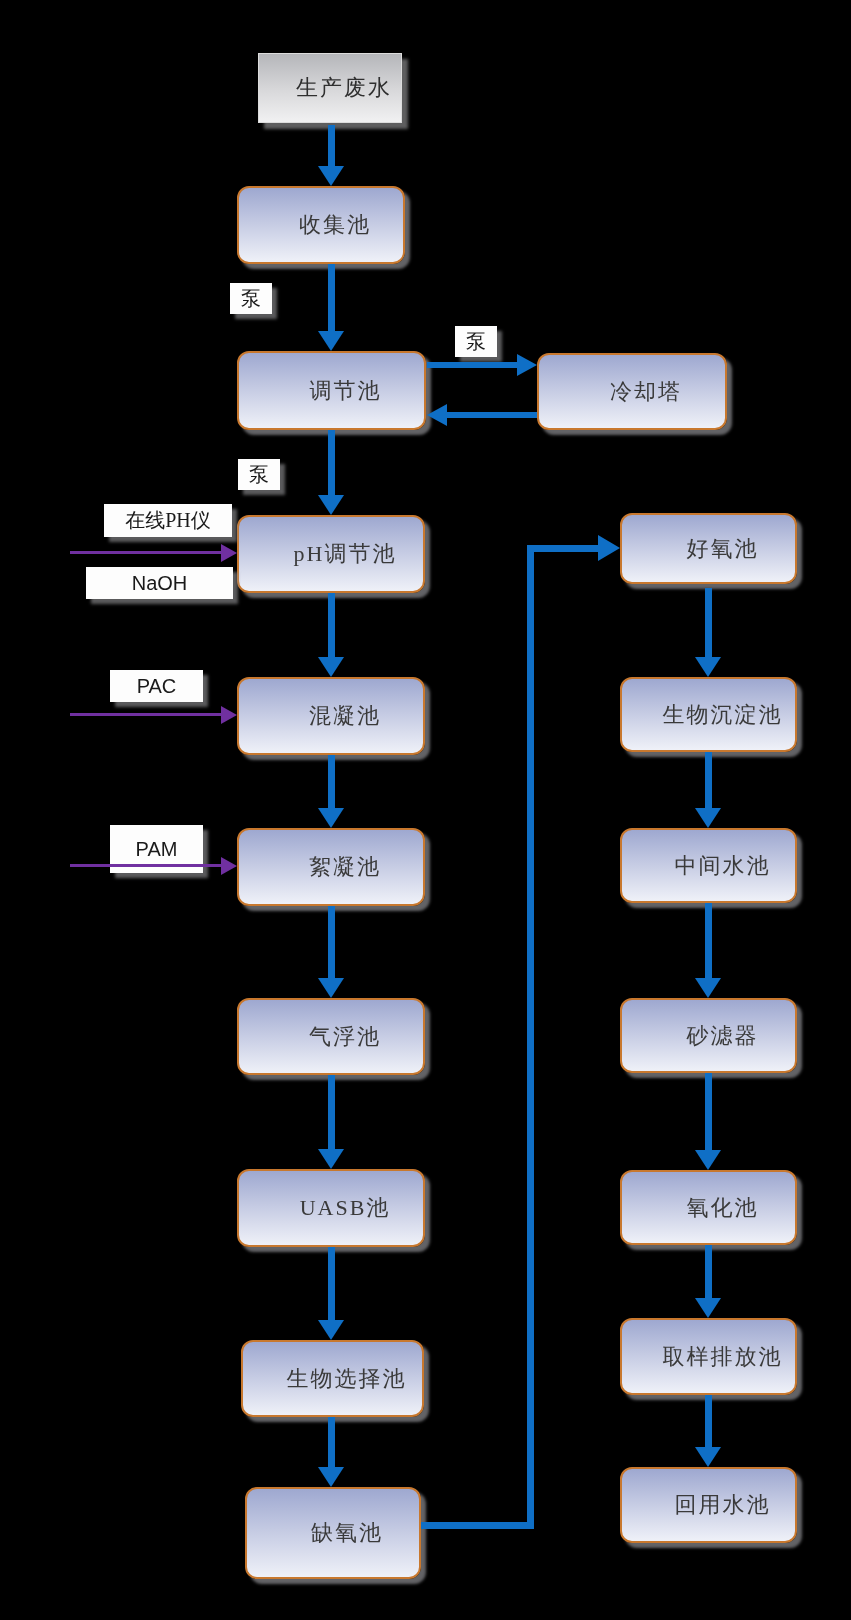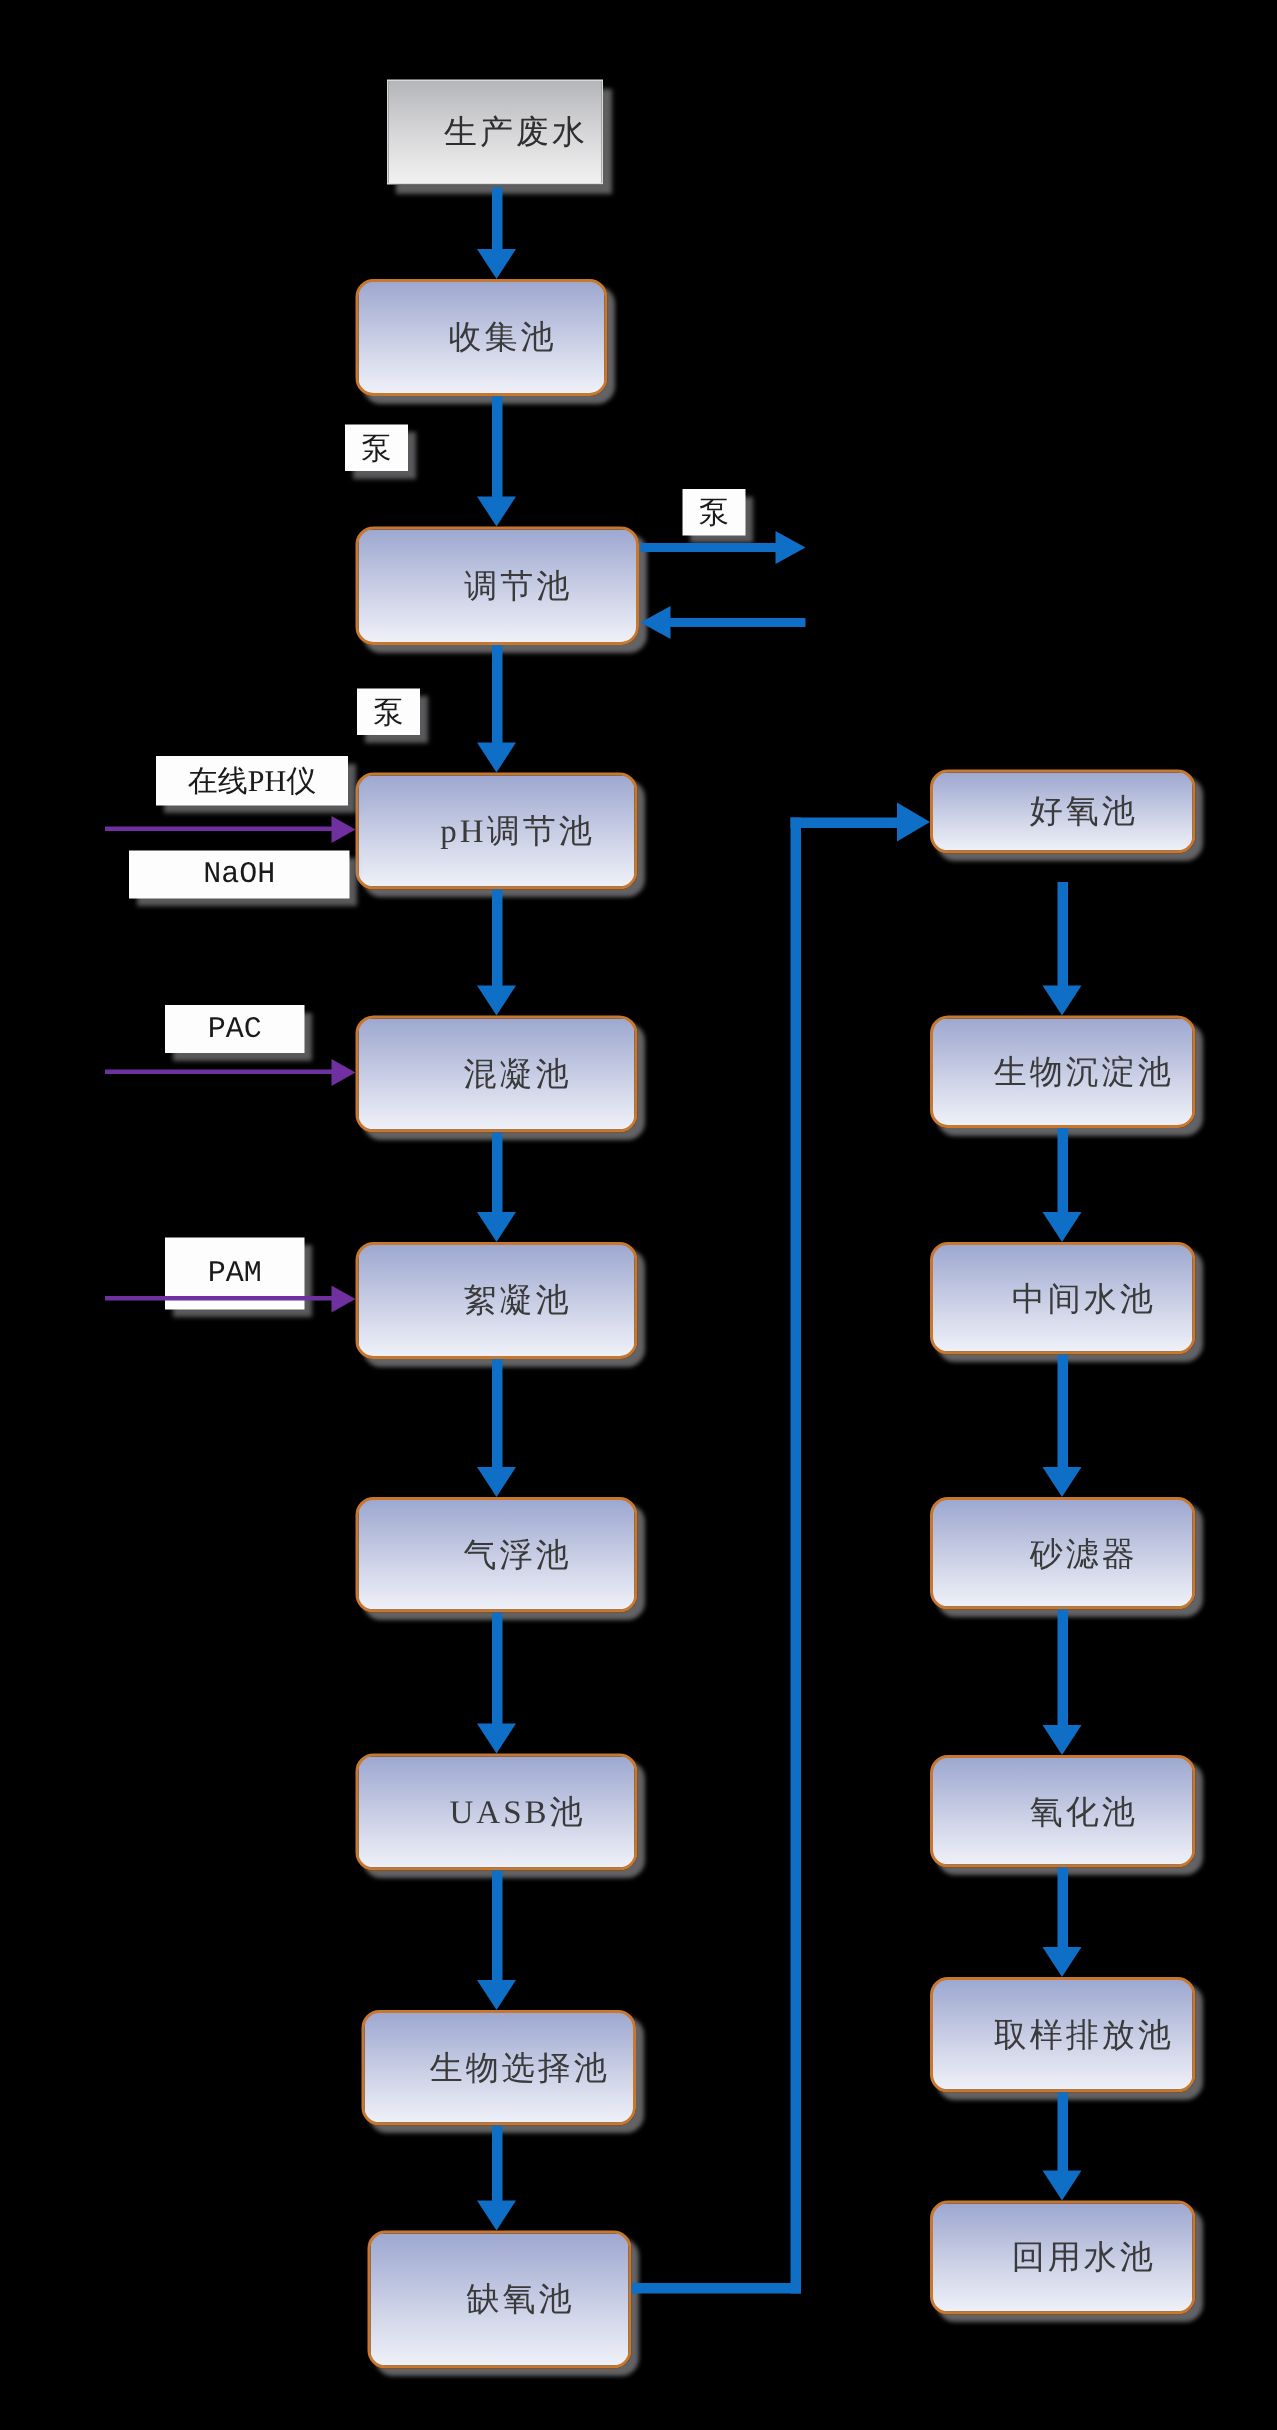--- a/index.html
+++ b/index.html
@@ -26,21 +26,21 @@
     box-shadow:6px 6px 3px rgba(110,110,112,0.85);
     color:#2f2f2f;
   }
   
   .tag{
     position:absolute;background:#fdfdfd;
     box-shadow:5px 5px 3px rgba(150,150,153,0.6);
     display:flex;align-items:center;justify-content:center;
     font-size:20px;color:#1a1a1a;box-sizing:border-box;
   }
-  .tag.latin{font-family:Liberation Mono, monospace;}
+  .tag.latin{font-family:Liberation Sans, sans-serif;}
   
   .varrow{position:absolute;width:26px;}
   .varrow .shaft{position:absolute;left:50%;margin-left:-3.5px;width:7px;top:0;bottom:18px;background:#0f6fc6;}
   .varrow .head{position:absolute;left:50%;margin-left:-13px;bottom:0;width:0;height:0;
     border-left:13px solid transparent;border-right:13px solid transparent;border-top:20px solid #0f6fc6;}
   
   .harrow{position:absolute;height:26px;}
   .harrow .shaft{position:absolute;top:10px;height:6px;background:#0f6fc6;}
   .harrow.right .shaft{left:0;right:18px;}
   .harrow.right .head{position:absolute;right:0;top:2px;width:0;height:0;
@@ -62,36 +62,37 @@
 <body>
 
 <div class="canvas">
 
   <div class="node gray" style="left:258px;top:53px;width:144px;height:70px">生产废水</div>
 
   <div class="node" style="left:237px;top:186px;width:168px;height:78px">收集池</div>
 
   <div class="node" style="left:237px;top:351px;width:189px;height:79px">调节池</div>
 
+  <div class="node" style="left:537px;top:353px;width:190px;height:77px">冷却塔</div>
 
   <div class="node" style="left:237px;top:515px;width:188px;height:78px">pH调节池</div>
 
   <div class="node" style="left:237px;top:677px;width:188px;height:78px">混凝池</div>
 
   <div class="node" style="left:237px;top:828px;width:188px;height:78px">絮凝池</div>
 
   <div class="node" style="left:237px;top:998px;width:188px;height:77px">气浮池</div>
 
   <div class="node" style="left:241px;top:1340px;width:183px;height:77px">生物选择池</div>
 
   <div class="node" style="left:237px;top:1169px;width:188px;height:78px">UASB池</div>
 
   <div class="node" style="left:245px;top:1487px;width:176px;height:92px">缺氧池</div>
 
-  <div class="node" style="left:620px;top:513px;width:177px;height:56px">好氧池</div>
+  <div class="node" style="left:620px;top:513px;width:177px;height:71px">好氧池</div>
 
   <div class="node" style="left:620px;top:677px;width:177px;height:75px">生物沉淀池</div>
 
   <div class="node" style="left:620px;top:828px;width:177px;height:75px">中间水池</div>
 
   <div class="node" style="left:620px;top:998px;width:177px;height:75px">砂滤器</div>
 
   <div class="node" style="left:620px;top:1170px;width:177px;height:75px">氧化池</div>
 
   <div class="node" style="left:620px;top:1318px;width:177px;height:77px">取样排放池</div>

